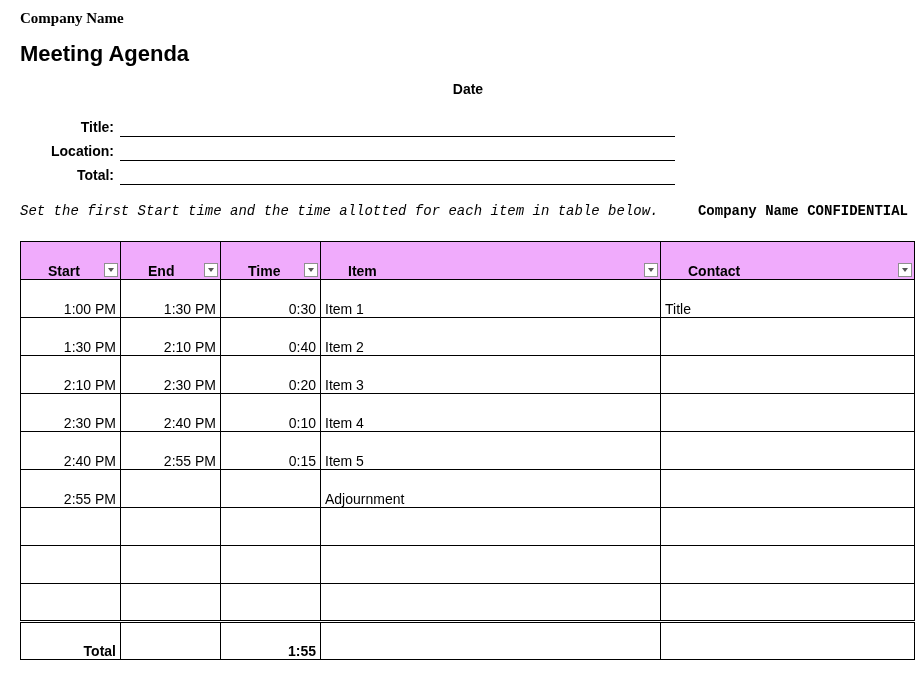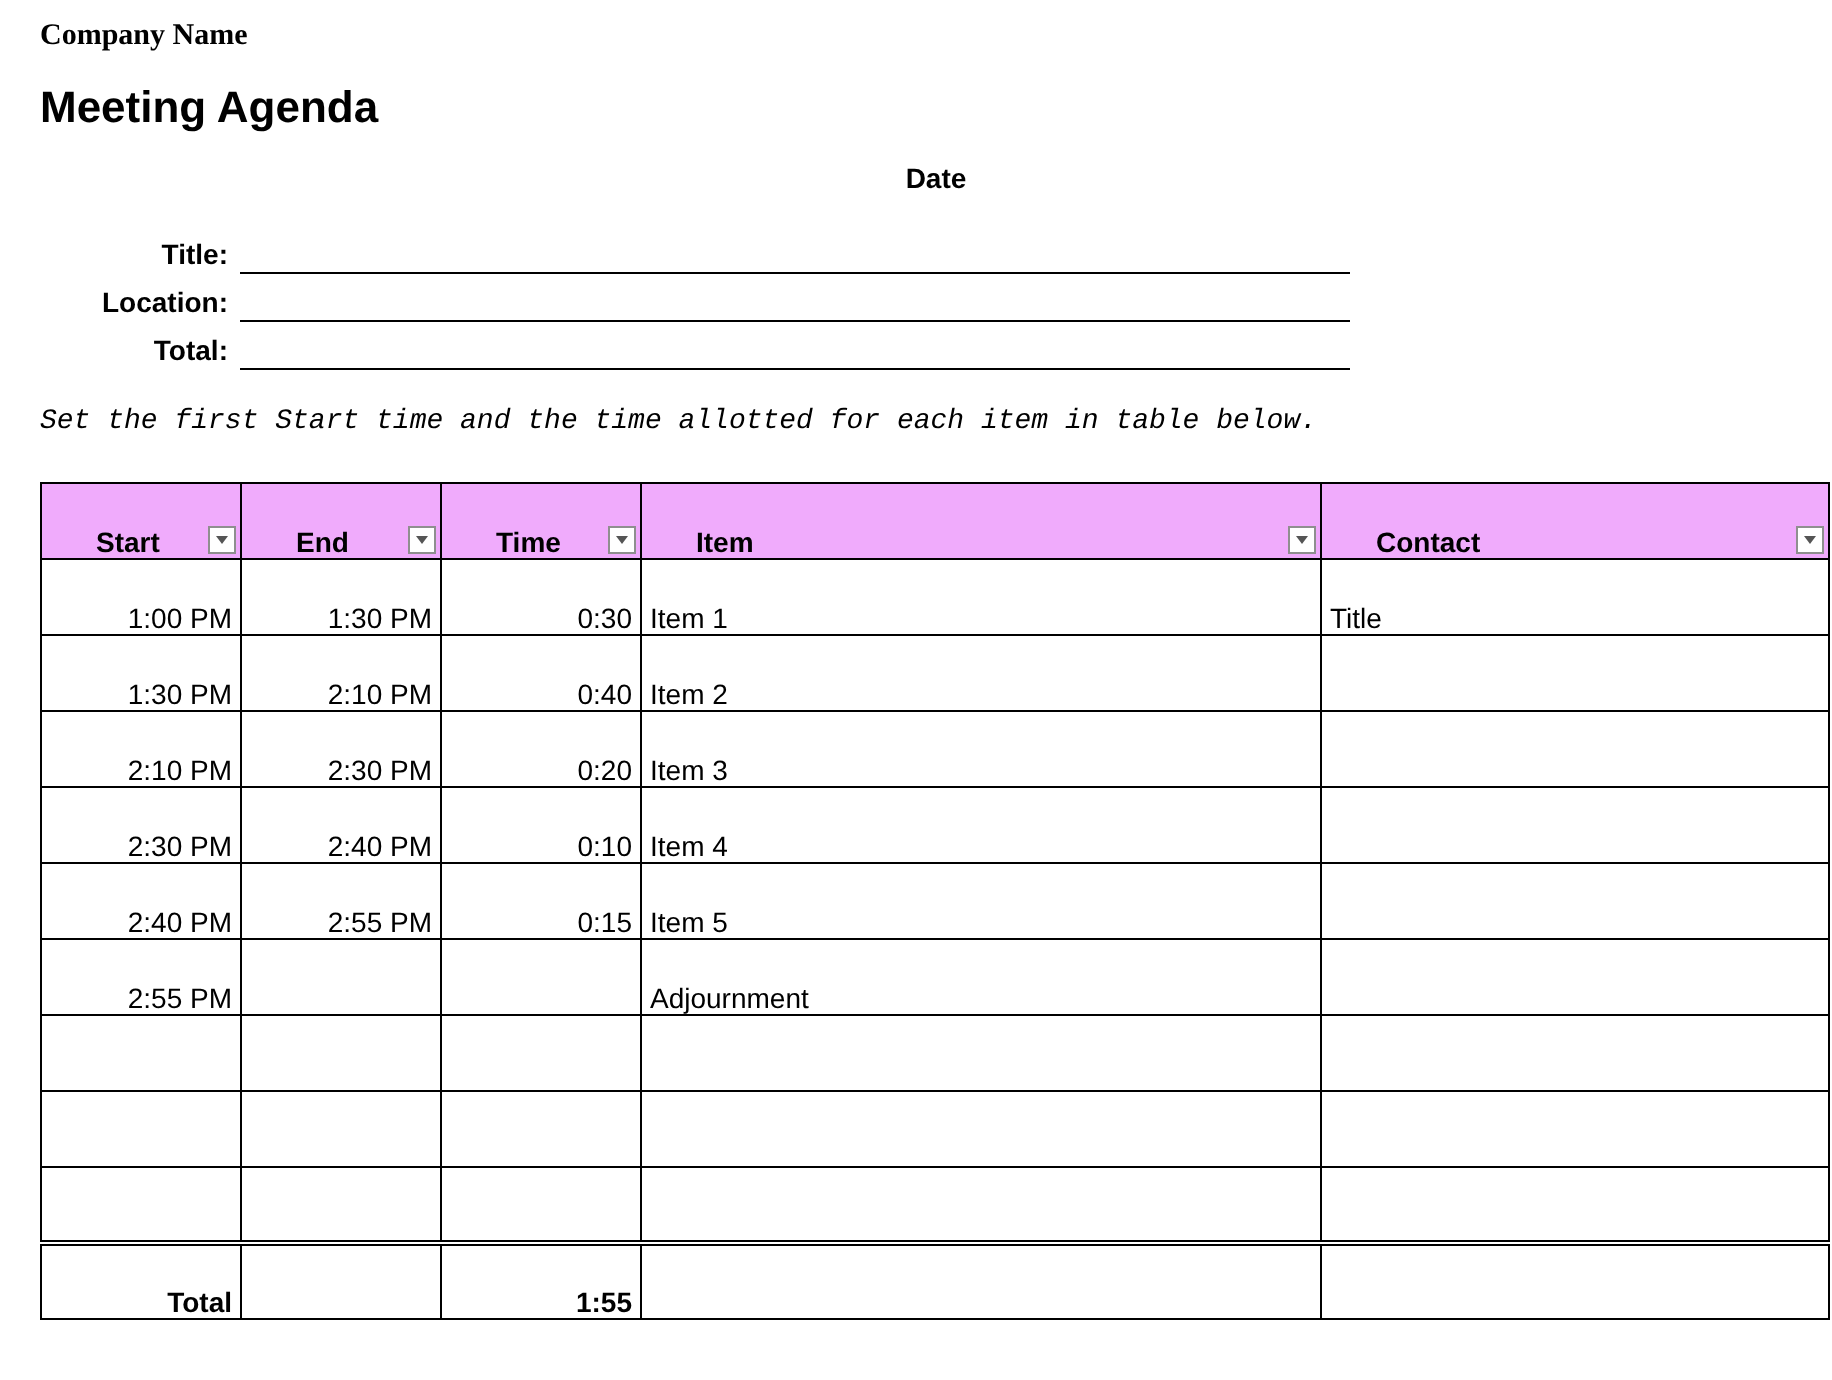--- a/index.html
+++ b/index.html
@@ -131,20 +131,21 @@
     <div class="line"></div>
   </div>
   <div class="meta-row">
     <div class="label">Total:</div>
     <div class="line"></div>
   </div>
 </div>
 
 <div class="below-meta">
   <div class="instructions">Set the first Start time and the time allotted for each item in table below.</div>
+  <div class="confidential">Company Name CONFIDENTIAL</div>
 </div>
 
 <table class="agenda">
   <colgroup>
     <col class="c-start">
       <col class="c-end">
       <col class="c-time">
       <col class="c-item">
       <col class="c-contact">
   </colgroup>

